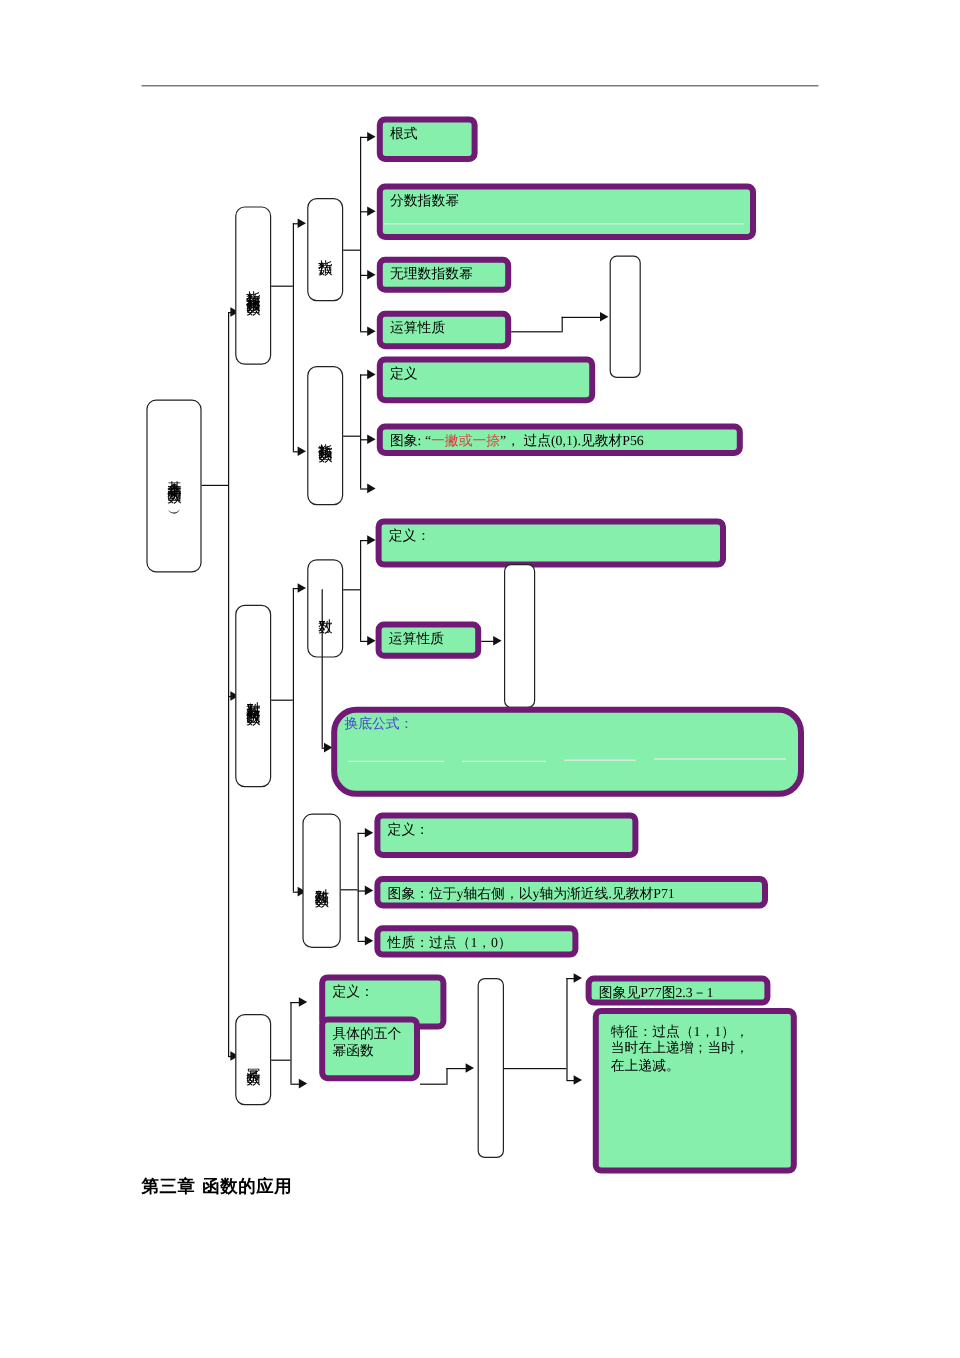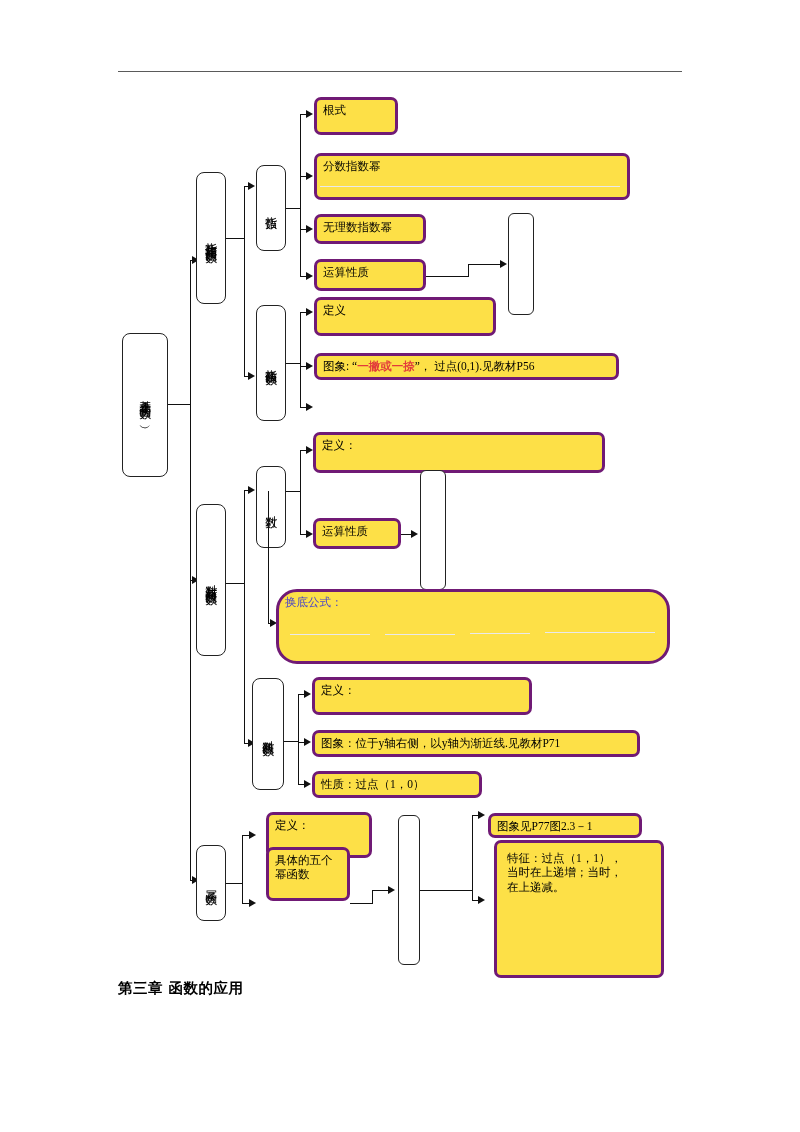--- a/index.html
+++ b/index.html
@@ -30,23 +30,23 @@
     top: 71px;
     width: 564px;
     height: 0;
     border-top: 1.4px solid #5a5a5a;
   }
 
   
   .node {
     position: absolute;
     box-sizing: border-box;
-    border: 3px solid #701a75;
+    border: 5px solid #701a75;
     border-radius: 7px;
-    background: #fde047;
+    background: #86efac;
     font-size: 11.5px;
     line-height: 1.25;
     color: #000000;
   }
   .node.pad {
     padding: 3px 5px 3px 6px;
   }
 
   
   .vnode {
@@ -91,21 +91,21 @@
   }
   .arrow-r {
     position: absolute;
     width: 0; height: 0;
     border-top: 4px solid transparent;
     border-bottom: 4px solid transparent;
     border-left: 7px solid #111111;
   }
 
   
-  .red   { color: #e23b3b; font-weight: bold; }
+  .red   { color: #e23b3b; }
   .blue  { color: #4a45c8; }
 
   
   .ghost {
     position: absolute;
     height: 0;
     border-top: 1px solid #e9e9ec;
   }
 
   

